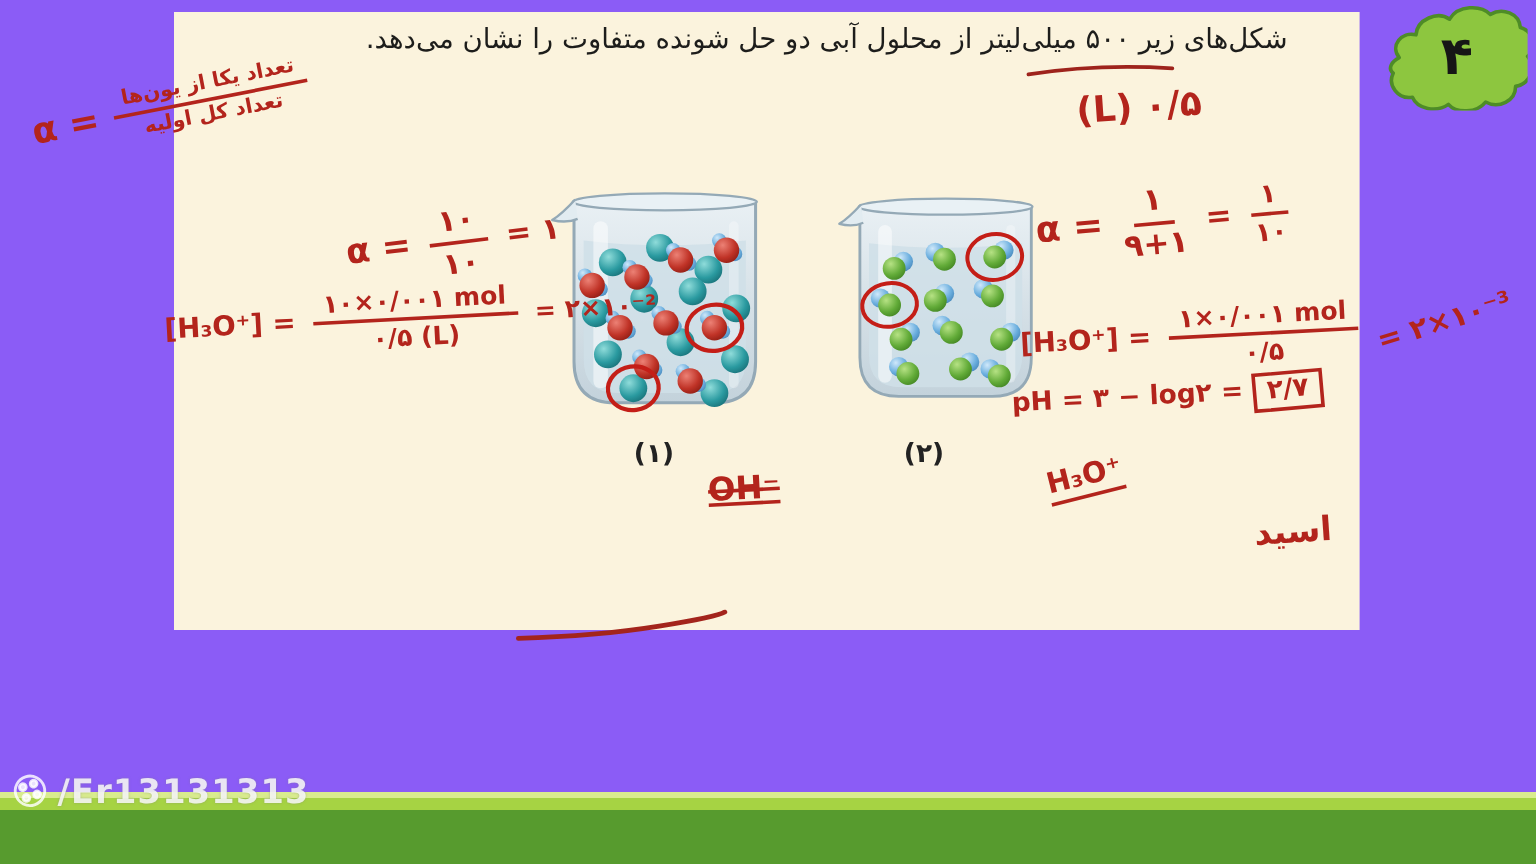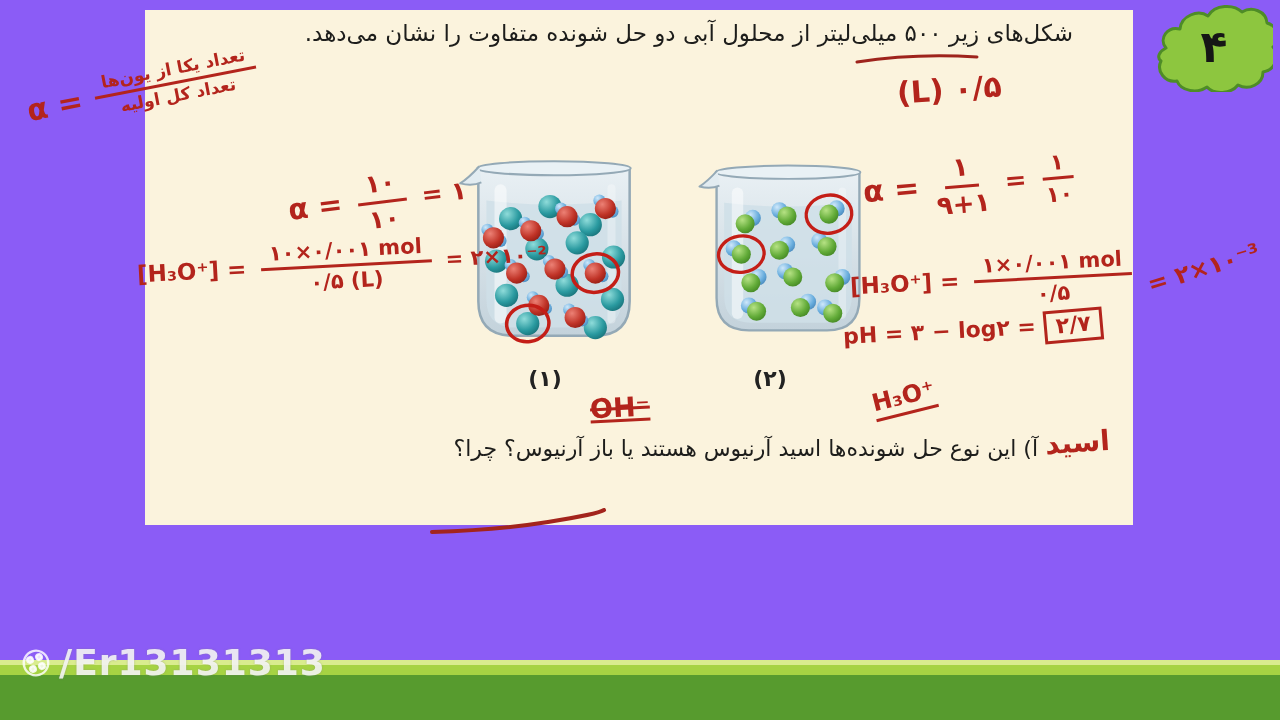--- a/index.html
+++ b/index.html
@@ -11,22 +11,22 @@
   .frac{display:inline-flex;flex-direction:column;align-items:center;vertical-align:middle;
         margin:0 7px;line-height:1.15;}
   .frac .num{border-bottom:3px solid currentColor;padding:0 9px 2px;}
   .frac .den{padding-top:2px;}
   .hw-box{display:inline-block;border:3px solid currentColor;padding:0 9px 2px;margin-right:6px;
           transform:rotate(-2deg);}
   .beaker-label{position:absolute;width:90px;text-align:center;color:#222;font-size:22px;font-weight:600;}
   .stripe1{position:absolute;left:0;top:660px;width:1280px;height:5px;background:#d9ec8e;}
   .stripe2{position:absolute;left:0;top:665px;width:1280px;height:10px;background:#a6d343;}
   .greenbar{position:absolute;left:0;top:675px;width:1280px;height:45px;background:#579b2e;}
-  .watermark{position:absolute;left:19px;top:642px;display:flex;align-items:center;gap:6px;
-             color:rgba(255,255,255,0.82);font-size:36px;font-weight:700;letter-spacing:1px;
+  .watermark{position:absolute;left:8px;top:642px;display:flex;align-items:center;gap:6px;
+             color:rgba(255,255,255,0.82);font-size:28px;font-weight:700;letter-spacing:1px;
              text-shadow:0 0 2px rgba(130,130,130,0.55);}
   .underline-svg{position:absolute;}
   svg{display:block;}
 </style>
 </head>
 <body>
 
 <div class="stage">
 
   <div class="panel">
@@ -206,21 +206,20 @@
     <div class="hw" style="left:698px;top:304px;font-size:22px;transform:rotate(-3deg);">
       <span>pH = ۳ − log۲ =</span>
       <span class="hw-box">۲/۷</span>
     </div>
 
     <div class="hw" style="left:445px;top:382px;font-size:27px;transform:rotate(-3deg);
                 text-decoration:underline line-through;text-decoration-thickness:3px;">OH⁻</div>
     <div class="hw" style="left:727px;top:372px;font-size:24px;transform:rotate(-14deg);
                 border-bottom:3px solid currentColor;padding-bottom:2px;">H₃O⁺</div>
 
-    <div class="ptxt" style="right:95px;top:426px;">آ) این نوع حل شونده‌ها اسید آرنیوس هستند یا باز آرنیوس؟ چرا؟</div>
     <div class="hw" style="left:900px;top:416px;font-size:28px;direction:rtl;transform:rotate(-4deg);">اسید</div>
 
     <svg class="underline-svg" style="left:283px;top:498px;" width="180" height="28" viewBox="0 0 180 28">
       <path d="M4,24 Q70,22 120,14 T176,2" fill="none" stroke="#a3241c" stroke-width="4" stroke-linecap="round"></path>
     </svg>
   </div>
 
   <svg style="position:absolute;left:1148px;top:0;" width="125" height="92" viewBox="0 0 125 92">
     <path d="M18,48 C10,38 20,26 32,29 C33,16 50,9 60,16 C67,4 86,4 94,12
              C104,6 118,11 119,23 C130,26 133,40 125,47 C133,56 127,70 115,72

